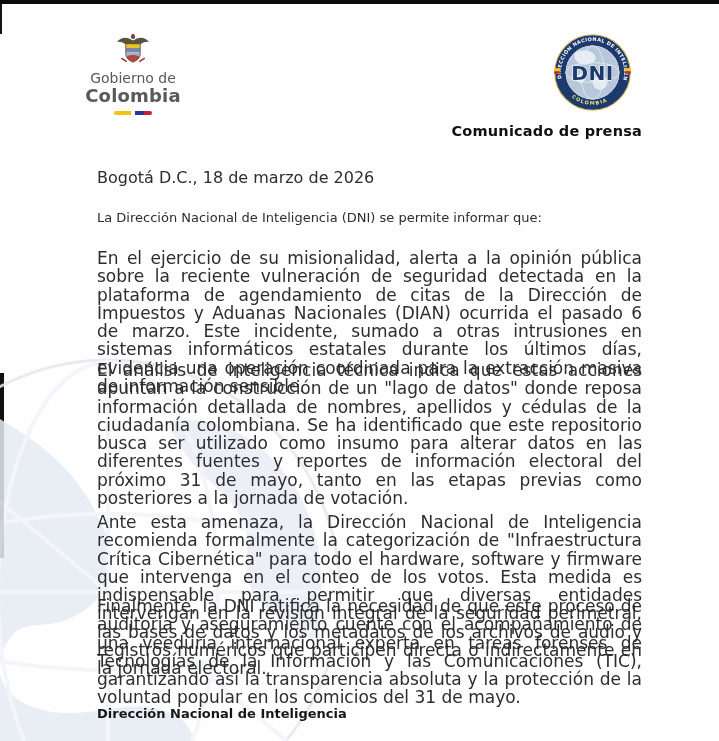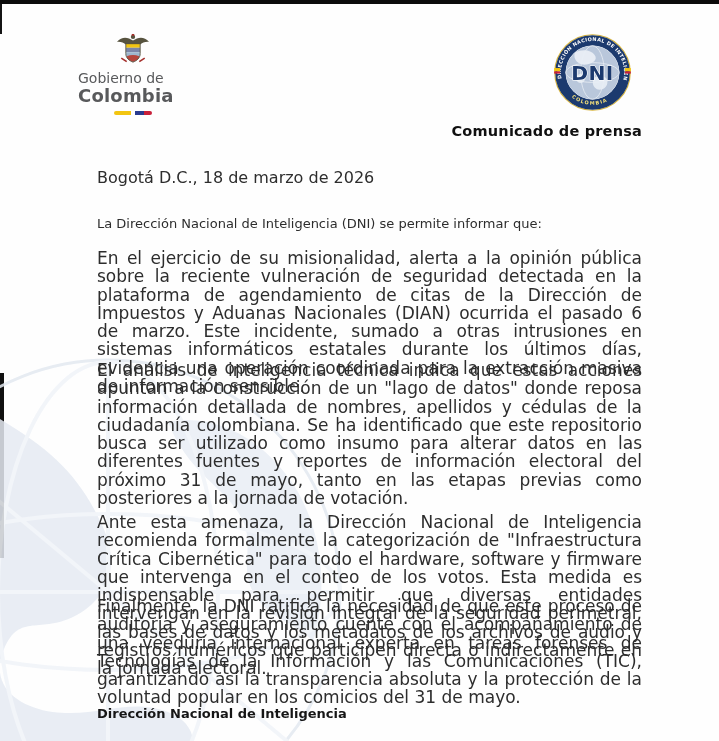--- a/index.html
+++ b/index.html
@@ -9,35 +9,35 @@
     font-family:"DejaVu Sans","Liberation Sans",sans-serif;
     color:var(--ink,#2d2d2d);
   }
   
   .scan-top{position:absolute;left:0;top:0;width:719px;height:4px;background:#0b0b0b;}
   .scan-left-a{position:absolute;left:0;top:4px;width:2px;height:30px;background:#141414;}
   .scan-left-b{position:absolute;left:0;top:373px;width:4px;height:185px;background:#101010;}
   
   .watermark{position:absolute;left:-132px;top:352px;width:480px;height:480px;pointer-events:none;}
   
-  .gov-logo{position:absolute;left:78px;top:32px;width:110px;}
+  .gov-logo{position:absolute;left:78px;top:32px;width:110px;text-align:center;}
   .gov-logo .crest{display:block;margin:0 auto;}
   .gov-line1{font-size:14px;color:var(--gov-gray,#58595b);line-height:16px;margin-top:2px;}
   .gov-line2{font-size:18px;font-weight:bold;color:var(--gov-gray,#58595b);line-height:19px;letter-spacing:.2px;}
   .gov-flagbar{display:flex;width:38px;height:3.5px;margin:6px auto 0;border-radius:2px;overflow:hidden;}
   .gov-flagbar .fy{flex:0 0 17px;background:var(--flag-yellow,#f5c911);}
   .gov-flagbar .fg{flex:0 0 4px;background:#fff;}
   .gov-flagbar .fb{flex:0 0 9px;background:var(--flag-blue,#2a3b8f);}
   .gov-flagbar .fr{flex:0 0 8px;background:var(--flag-red,#c8203a);}
   .dni-seal{position:absolute;left:553px;top:33px;width:79px;height:79px;}
   
   .title{position:absolute;left:97px;top:123px;width:545px;text-align:right;
     font-size:14.5px;font-weight:bold;color:#101010;letter-spacing:.2px;}
   .dateline{position:absolute;left:97px;top:168px;width:545px;font-size:16px;}
-  .intro{position:absolute;left:97px;top:216px;width:545px;font-size:13px;}
+  .intro{position:absolute;left:97px;top:210px;width:545px;font-size:13px;}
   .para{position:absolute;left:97px;width:545px;font-size:17px;line-height:18.3px;
     text-align:justify;margin:0;}
   .p1{top:249px;} .p2{top:361px;} .p3{top:470px;margin-top:43px;} .p4{top:597px;}
   .signature{position:absolute;left:97px;top:706px;width:545px;
     font-size:13px;font-weight:bold;color:#161616;}
 </style>
 </head>
 <body>
 
 <div class="scan-top"></div>

